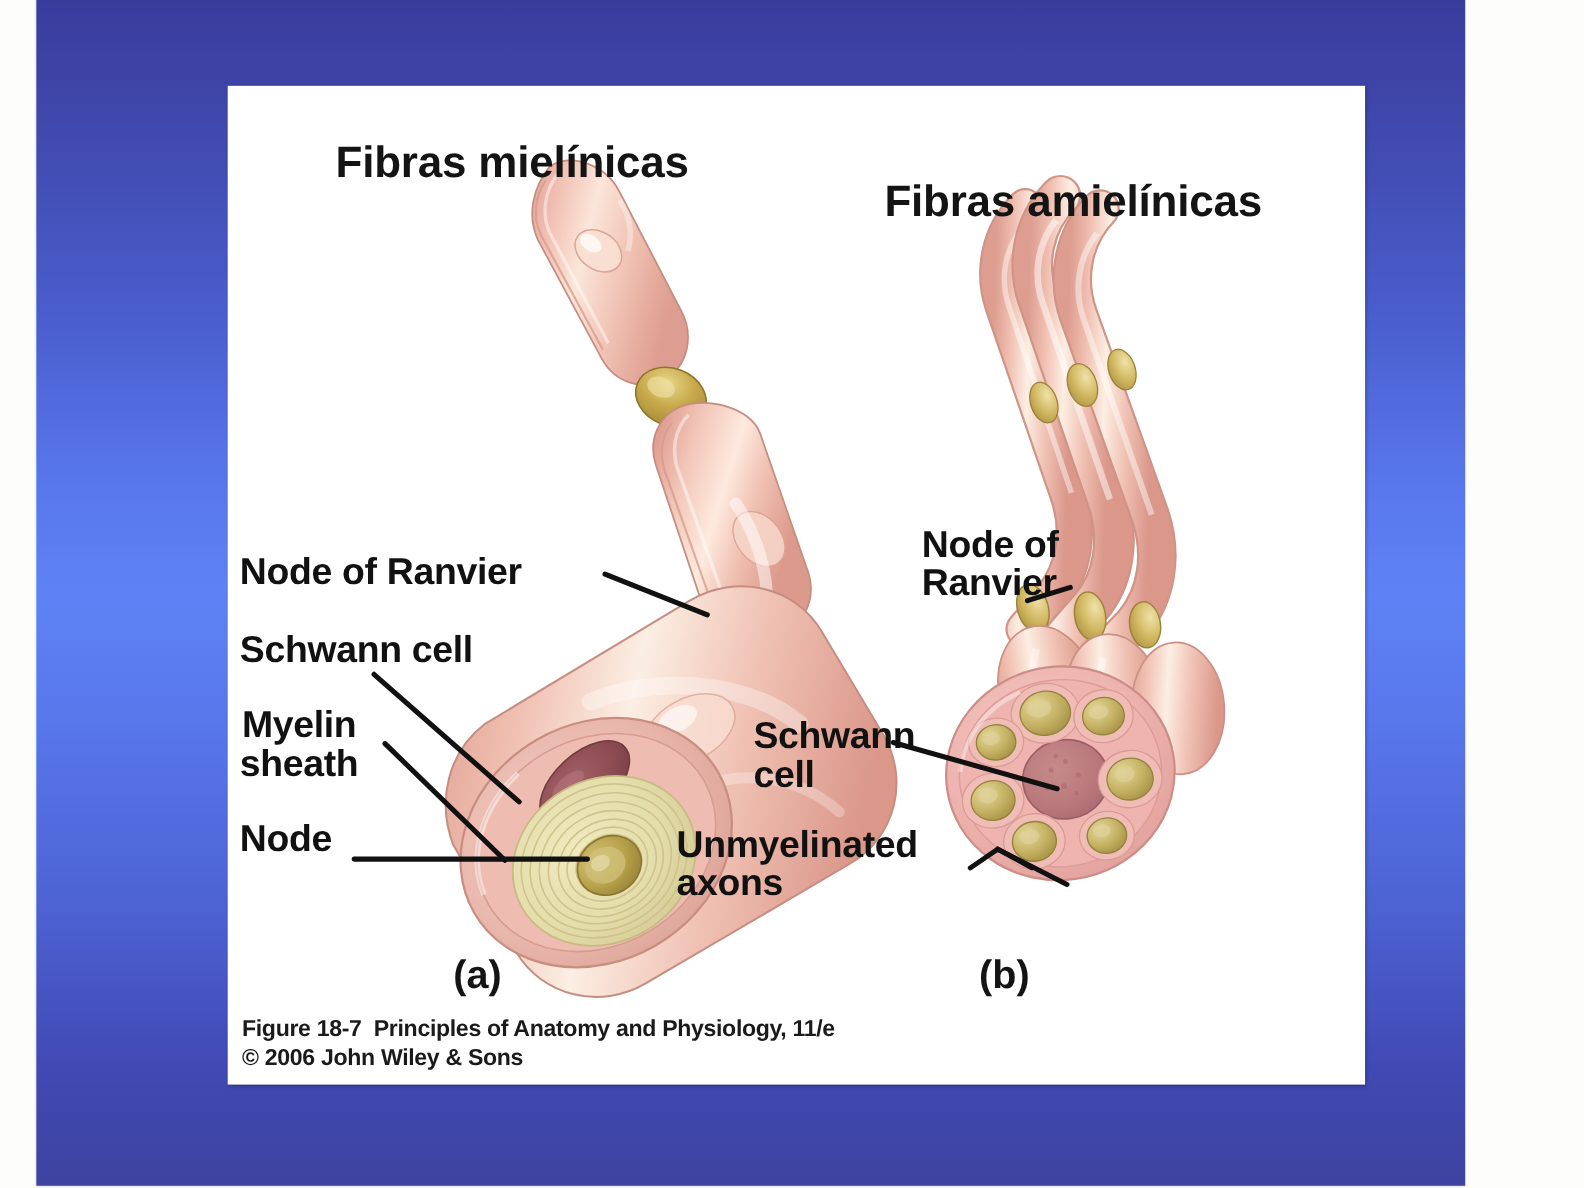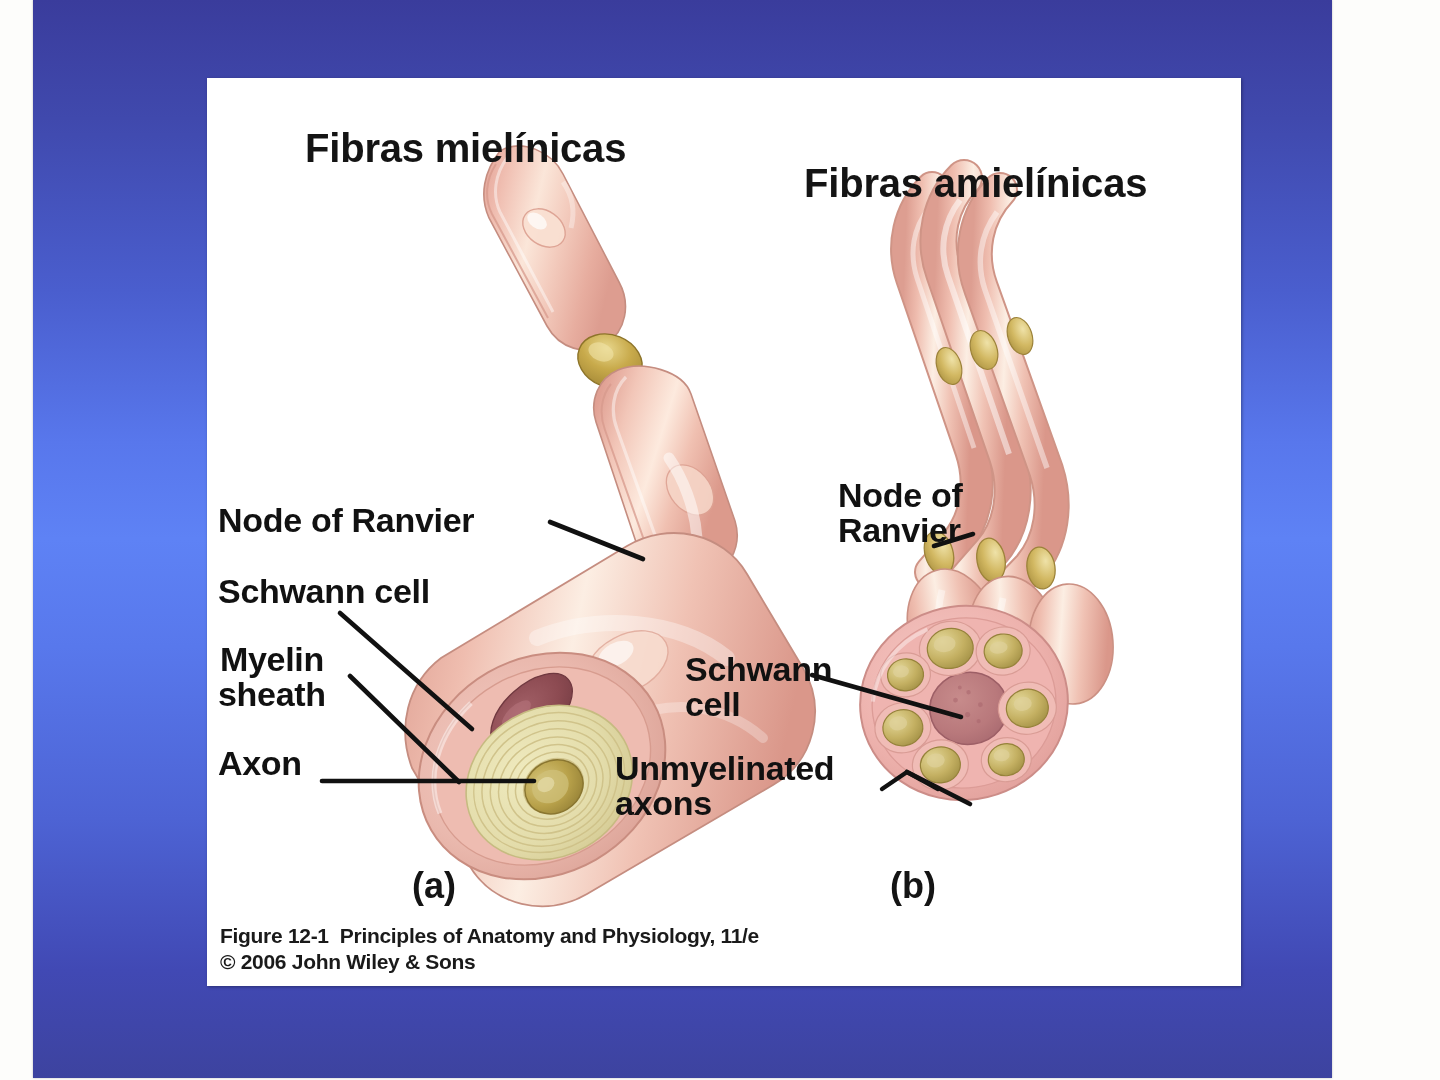--- a/index.html
+++ b/index.html
@@ -434,36 +434,36 @@
 
         <div class="fig-title" id="title-b">Fibras amielínicas</div>
 
         <div class="lbl" id="lbl-node-a">Node of Ranvier</div>
 
         <div class="lbl" id="lbl-schwann-a">Schwann cell</div>
 
         <div class="lbl" id="lbl-myelin-a">Myelin
 sheath</div>
 
-        <div class="lbl" id="lbl-axon-a">Axon</div>
+        <div class="lbl" id="lbl-axon-a">Node</div>
 
         <div class="lbl" id="lbl-node-b">Node of
 Ranvier</div>
 
         <div class="lbl" id="lbl-unmyelinated">Unmyelinated
 axons</div>
 
         <div class="lbl" id="lbl-schwann-b">Schwann
 cell</div>
 
         <div class="panel-letter" id="letter-a">(a)</div>
 
         <div class="panel-letter" id="letter-b">(b)</div>
 
         <div id="caption">
-          <span class="cap-line">Figure 12-1  Principles of Anatomy and Physiology, 11/e</span>
+          <span class="cap-line">Figure 18-7  Principles of Anatomy and Physiology, 11/e</span>
           <span class="cap-line">© 2006 John Wiley &amp; Sons</span>
         </div>
 
       </div>
     </div>
   </div>
 </div>
 
 </body></html>

